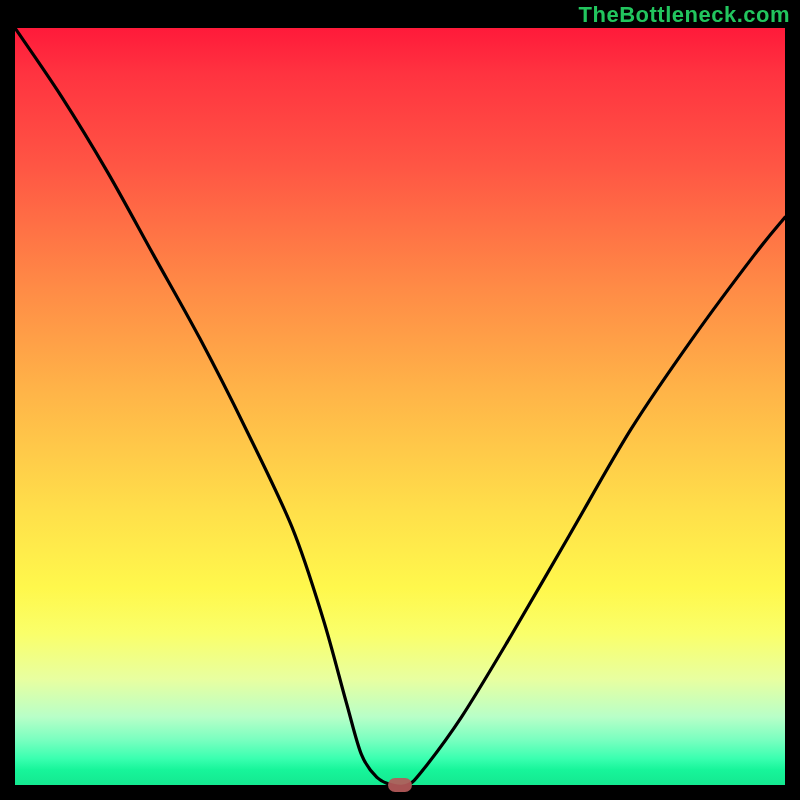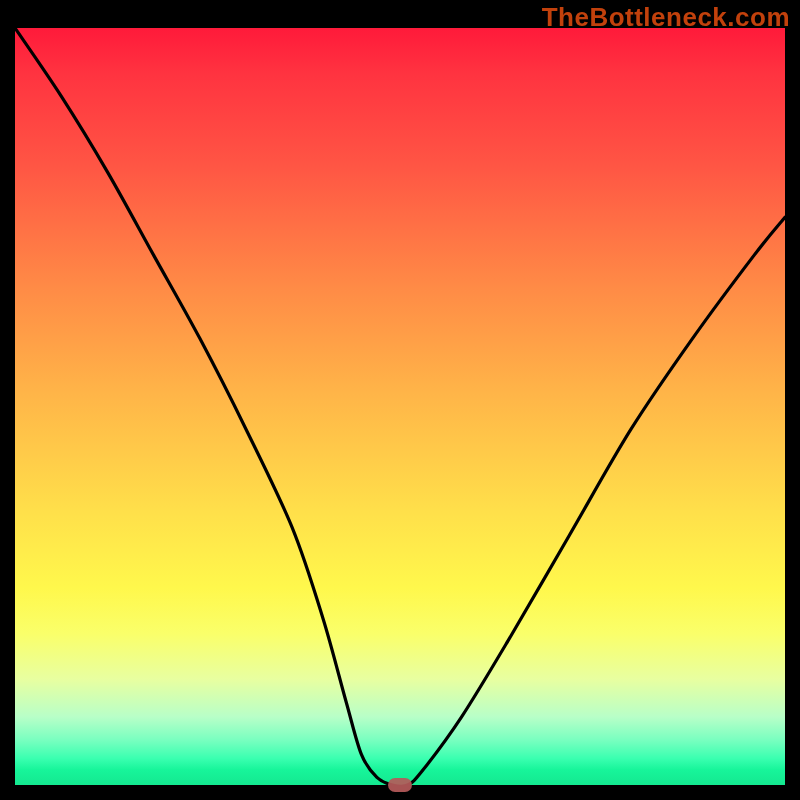--- a/index.html
+++ b/index.html
@@ -13,22 +13,22 @@
   .outer {
     width: 800px;
     height: 800px;
     background: #000;
     position: relative;
   }
   .watermark {
     position: absolute;
     top: 2px;
     right: 10px;
-    color: #c2410c;
-    font-size: 26px;
+    color: #22c55e;
+    font-size: 22px;
     font-weight: bold;
     letter-spacing: 0.5px;
     z-index: 10;
   }
   .plot {
     position: absolute;
     left: 15px;
     top: 28px;
     width: 770px;
     height: 757px;

